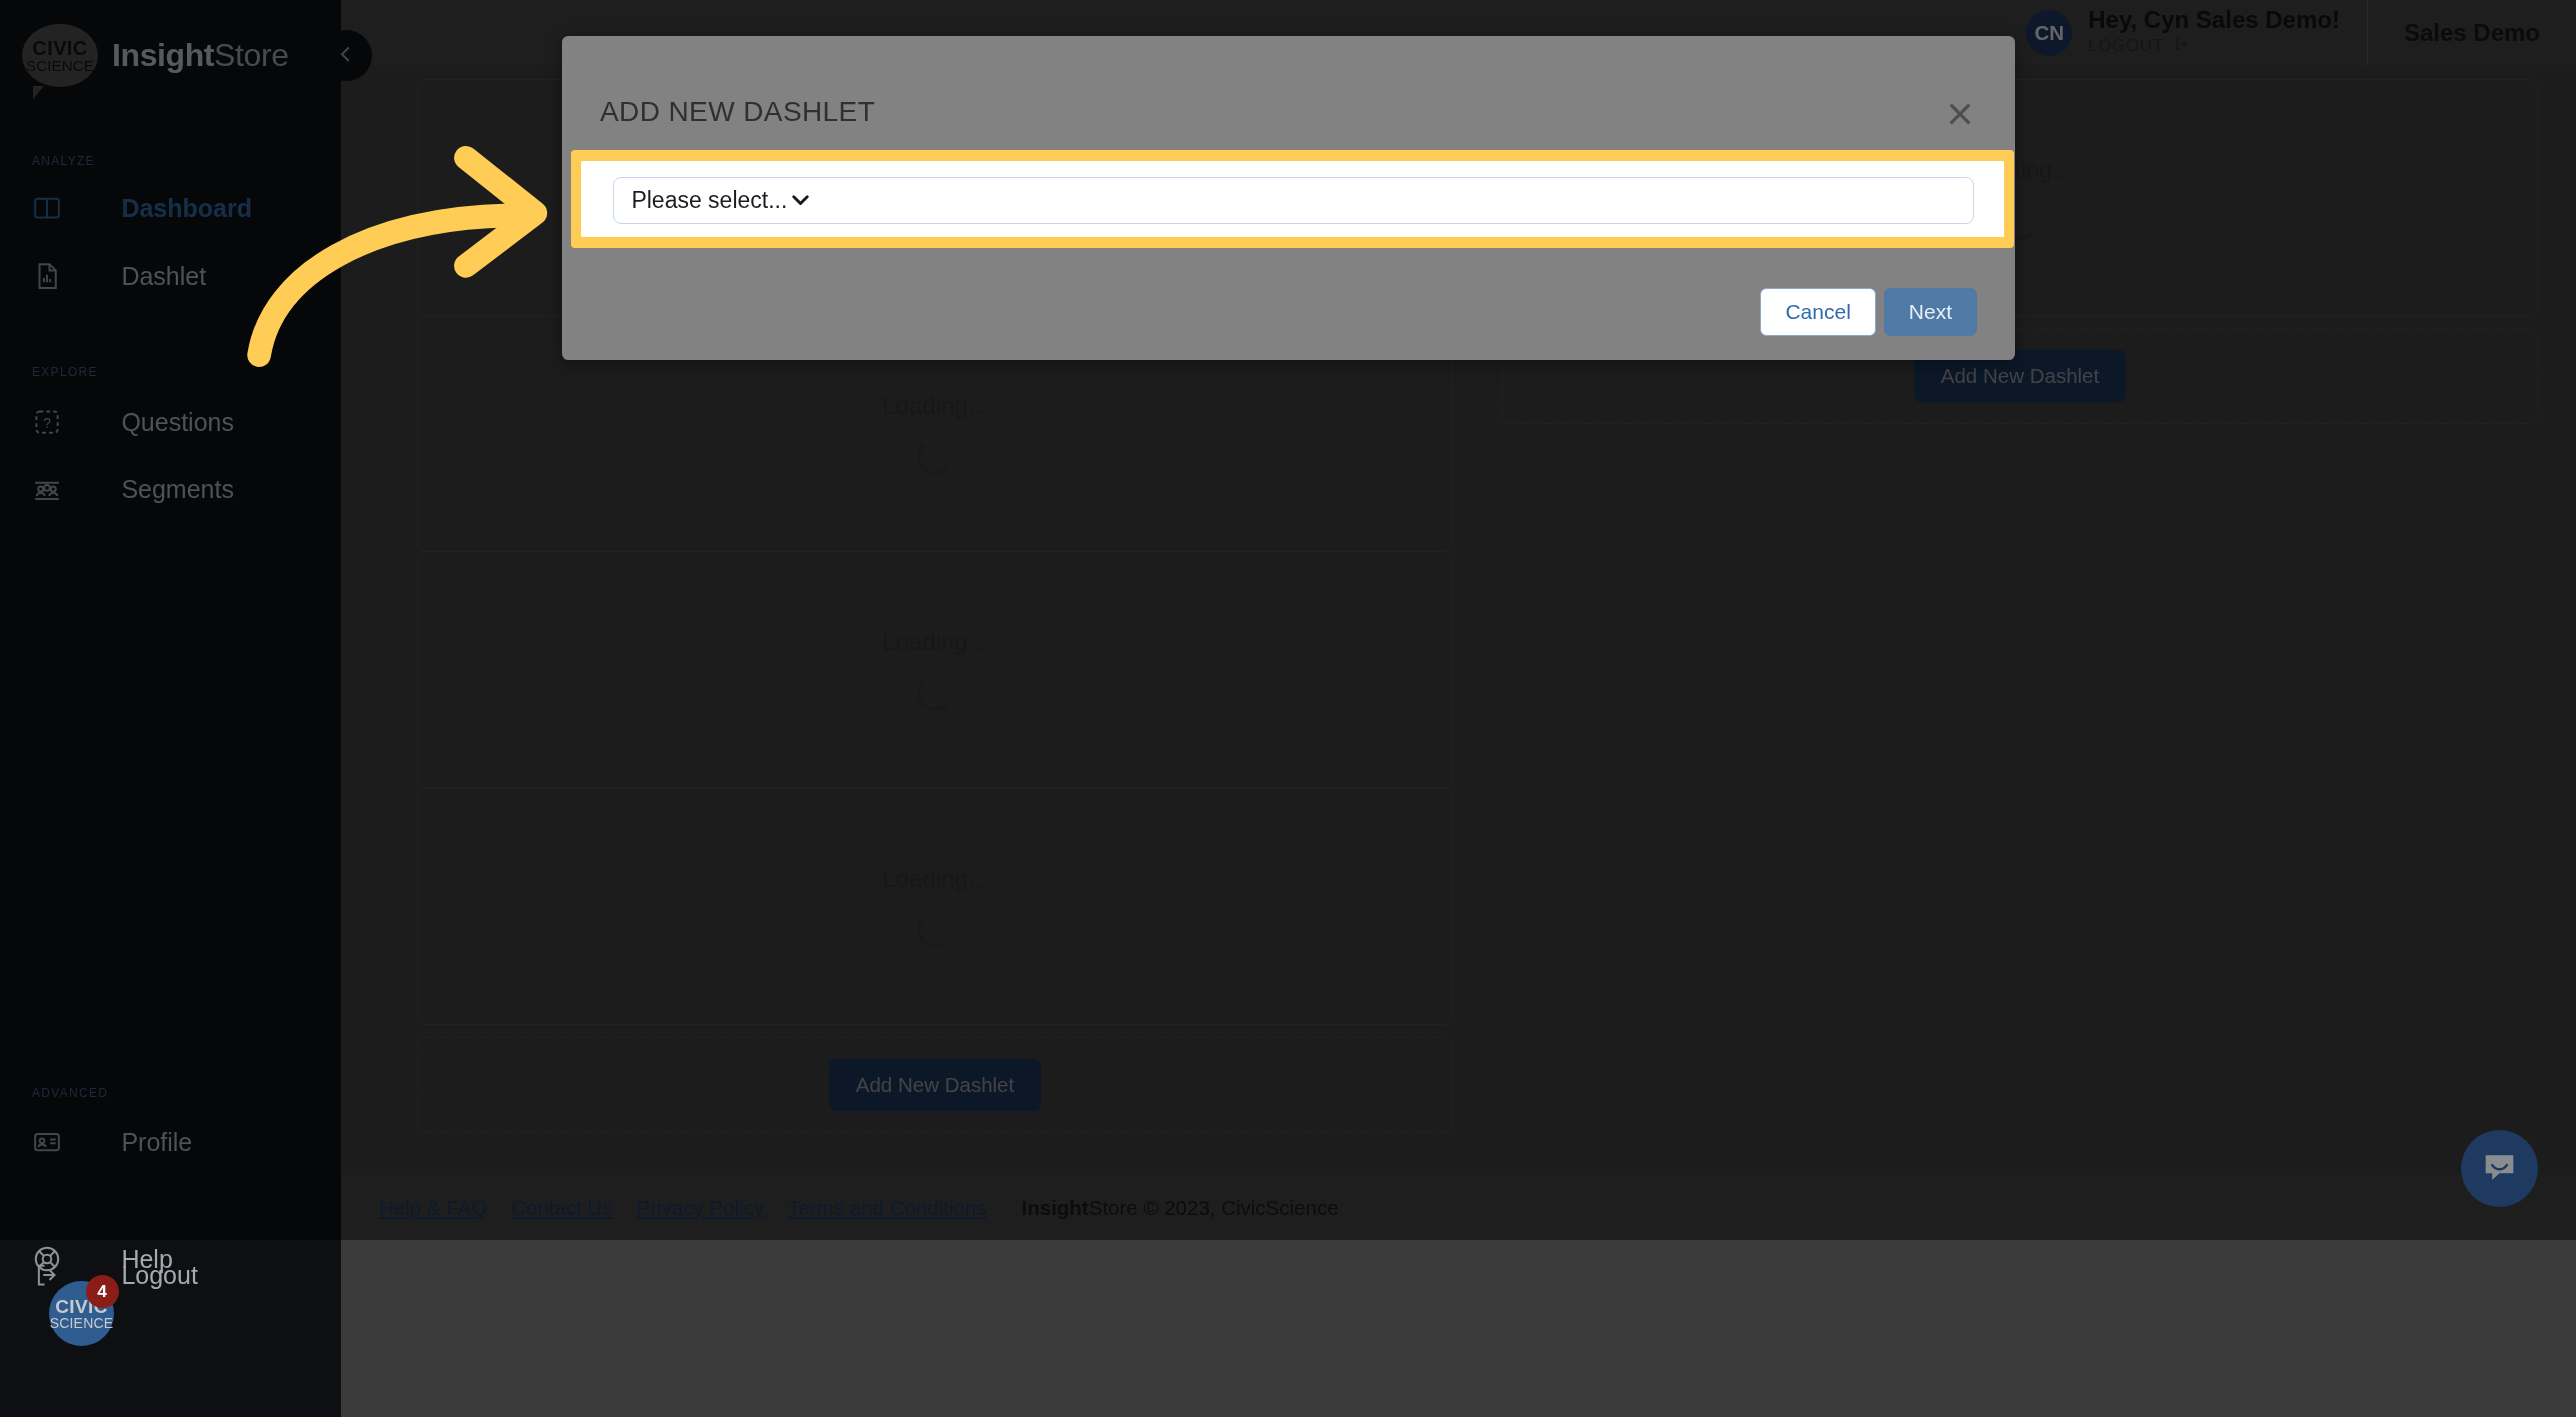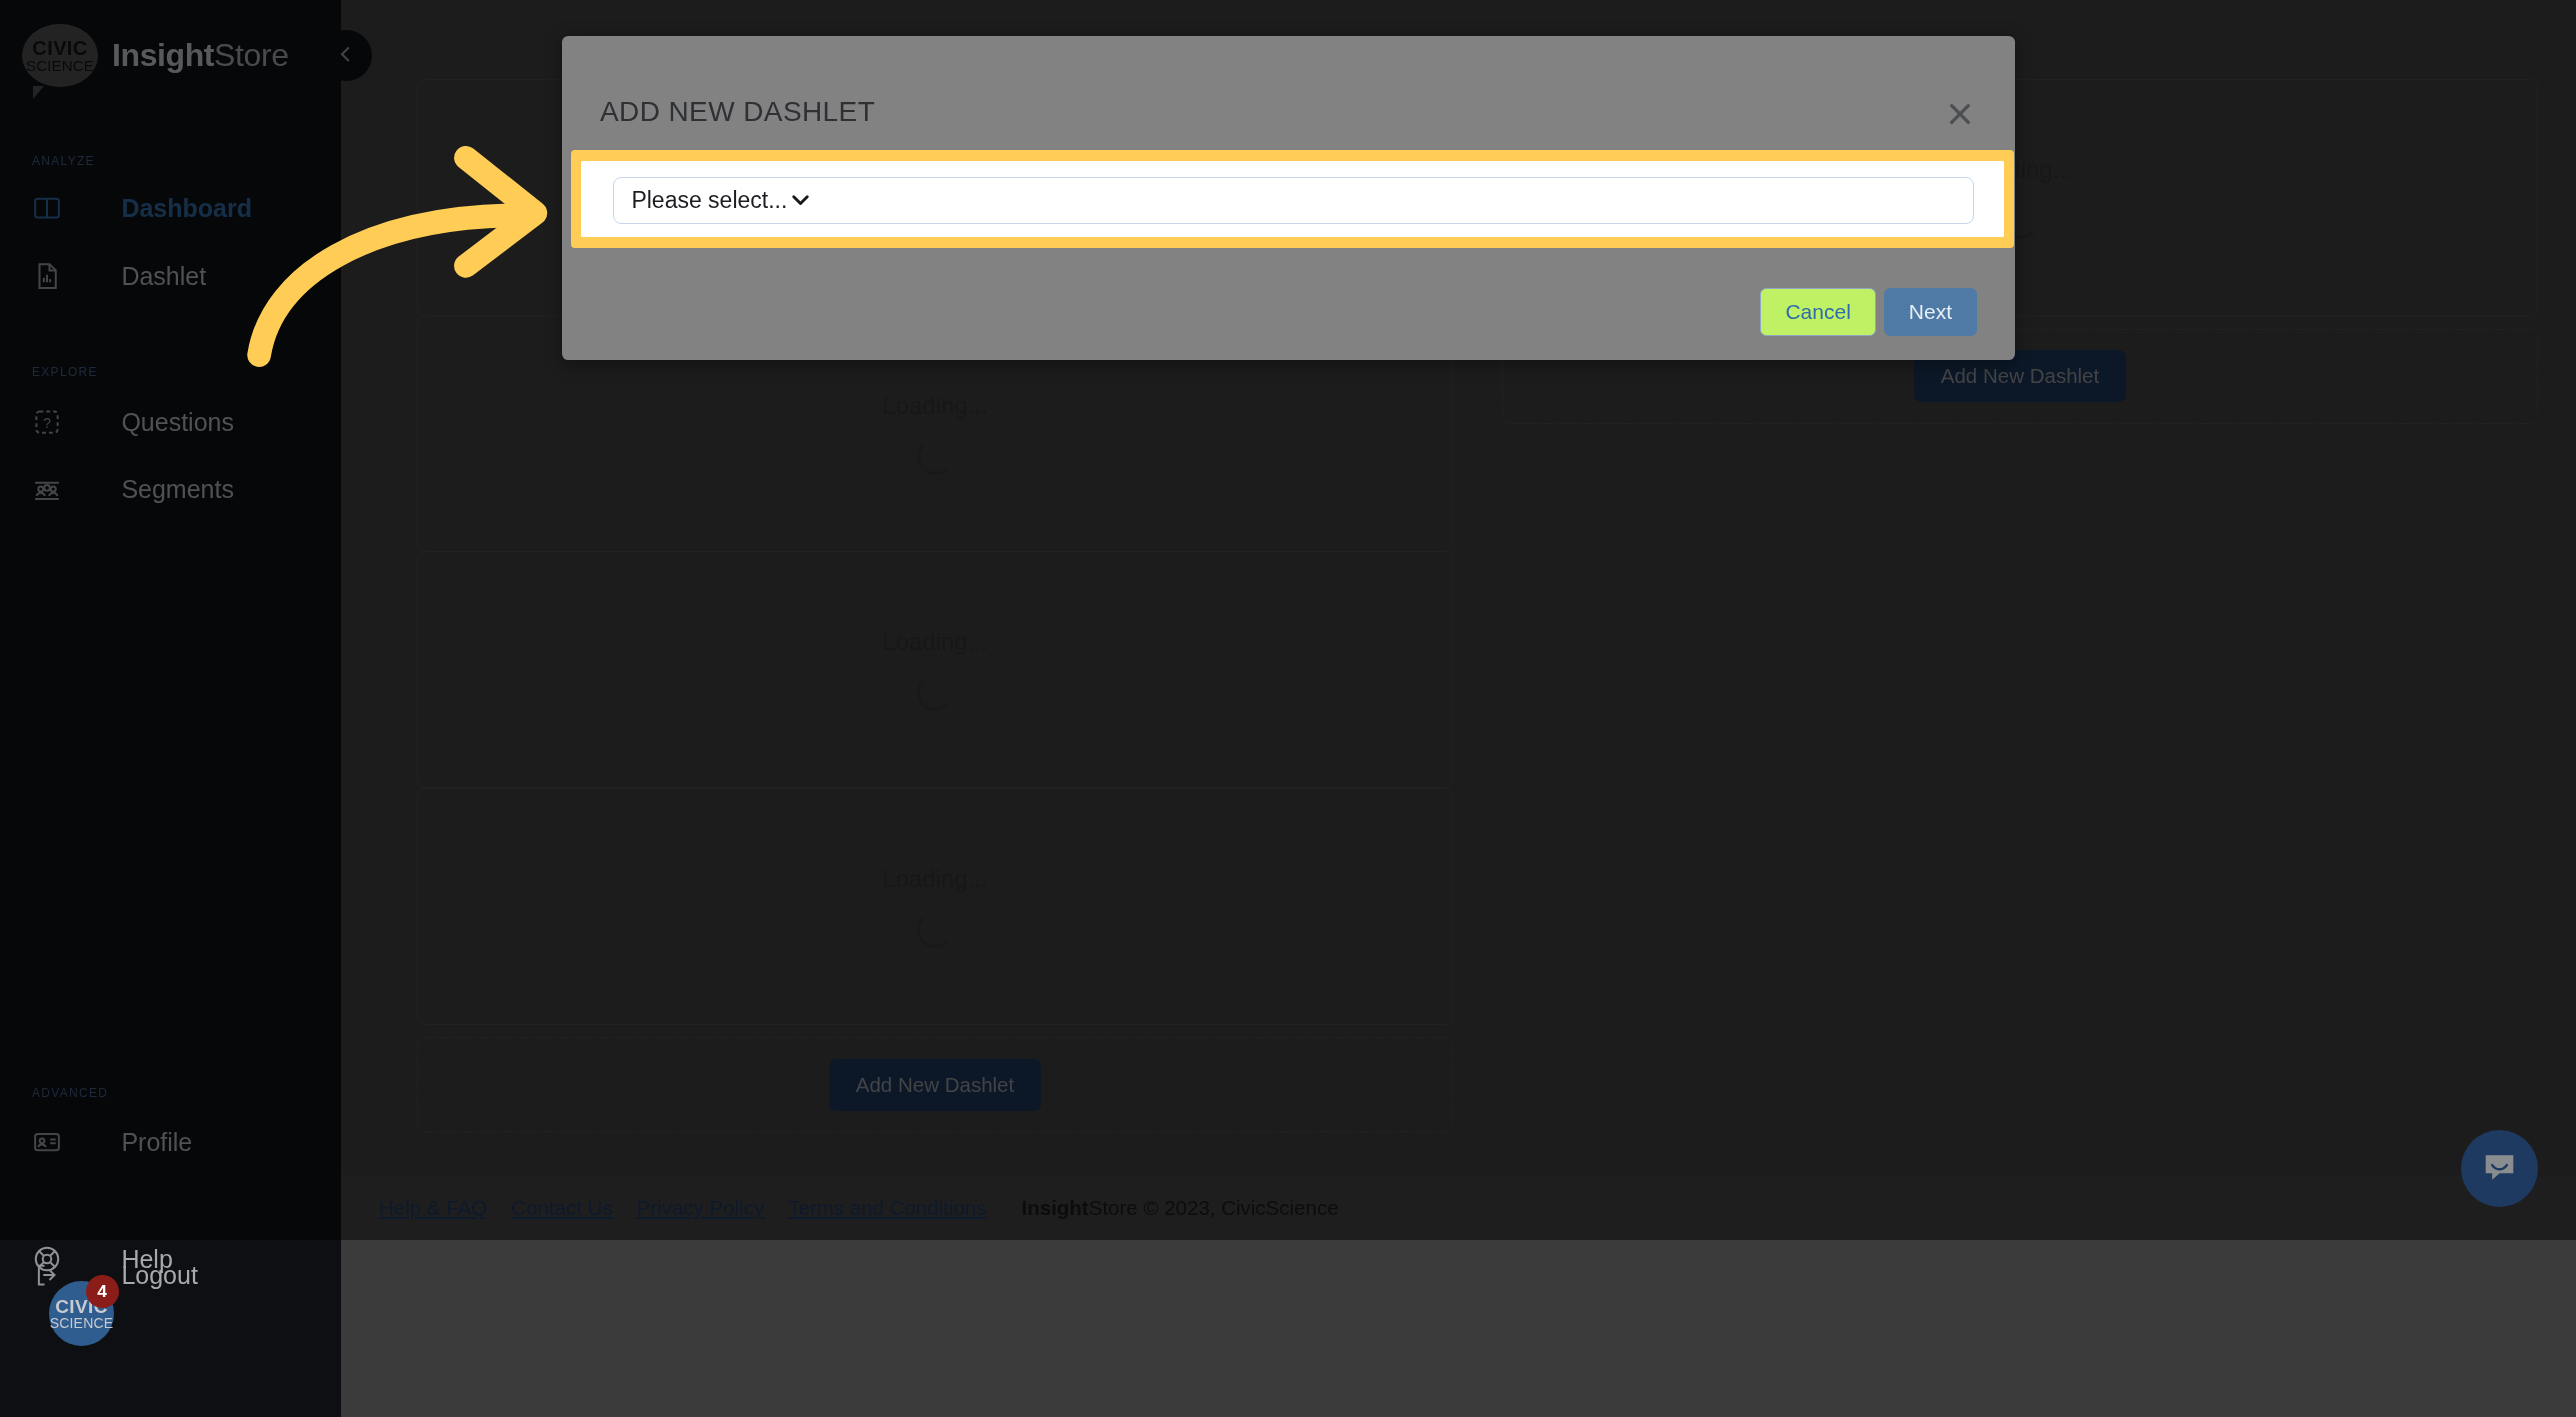--- a/index.html
+++ b/index.html
@@ -142,21 +142,21 @@
   .modal-close {
     position:absolute; right:36px; top:60px; width:38px; height:38px; cursor:pointer;
     display:flex; align-items:center; justify-content:center;
   }
   .modal-close svg { width:32px; height:32px; stroke:#4c4e51; stroke-width:2.4; }
   .modal-field-label {
     position:absolute; left:38px; top:144px; font-size:24px; font-weight:700; color:#1d1f22;
   }
   .modal-footer { position:absolute; right:38px; top:276px; transform:translateY(-50%); display:flex; gap:8px; }
   .btn-cancel {
-    background:#bef264; color:#2f6ab0; border:0.8px solid #8fa7c4; border-radius:6.3px;
+    background:#ffffff; color:#2f6ab0; border:0.8px solid #8fa7c4; border-radius:6.3px;
     font-size:21px; padding:10.3px 24px; font-family:inherit; cursor:pointer;
   }
   .btn-next {
     background:#4f7aa6; color:#e8eef5; border:0.8px solid #4f7aa6; border-radius:6.3px;
     font-size:21px; padding:11px 24px; font-family:inherit; cursor:pointer;
   }
 
   
   .highlight-band {
     position:absolute; left:571px; top:150px; width:1443px; height:98px;
@@ -293,20 +293,39 @@
   </div>
 
   <div class="collapse-btn">
     <span>
       <svg viewBox="0 0 24 24">
           <path d="M15 4 L7 12 L15 20"></path>
         </svg>
     </span>
   </div>
 
+  <div class="header">
+    <div class="user-block">
+      <div class="avatar">CN</div>
+      <div class="user-lines">
+        <div class="user-hello">Hey, Cyn Sales Demo!</div>
+        <div class="user-logout">
+          <span>LOGOUT</span>
+          <span>
+            <svg viewBox="0 0 24 24">
+                <path d="M10 4.5H5.5v15H10"></path>
+                <path d="M14 8l4 4-4 4"></path>
+                <line x1="18" y1="12" x2="9" y2="12"></line>
+              </svg>
+          </span>
+        </div>
+      </div>
+    </div>
+    <div class="acct-block">Sales Demo</div>
+  </div>
 
   <div class="main">
 
     <div class="col col-left">
       <div class="dashlet">
         <div class="loading-txt">Loading...</div>
         <div class="spinner"></div>
       </div>
       <div class="dashlet">
         <div class="loading-txt">Loading...</div>

